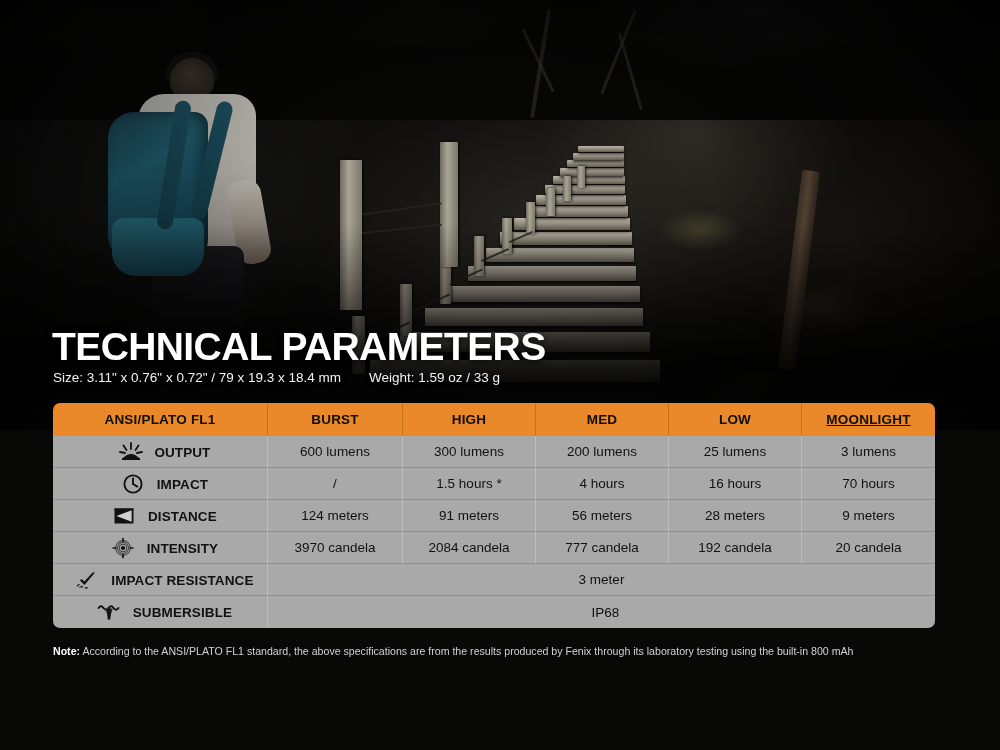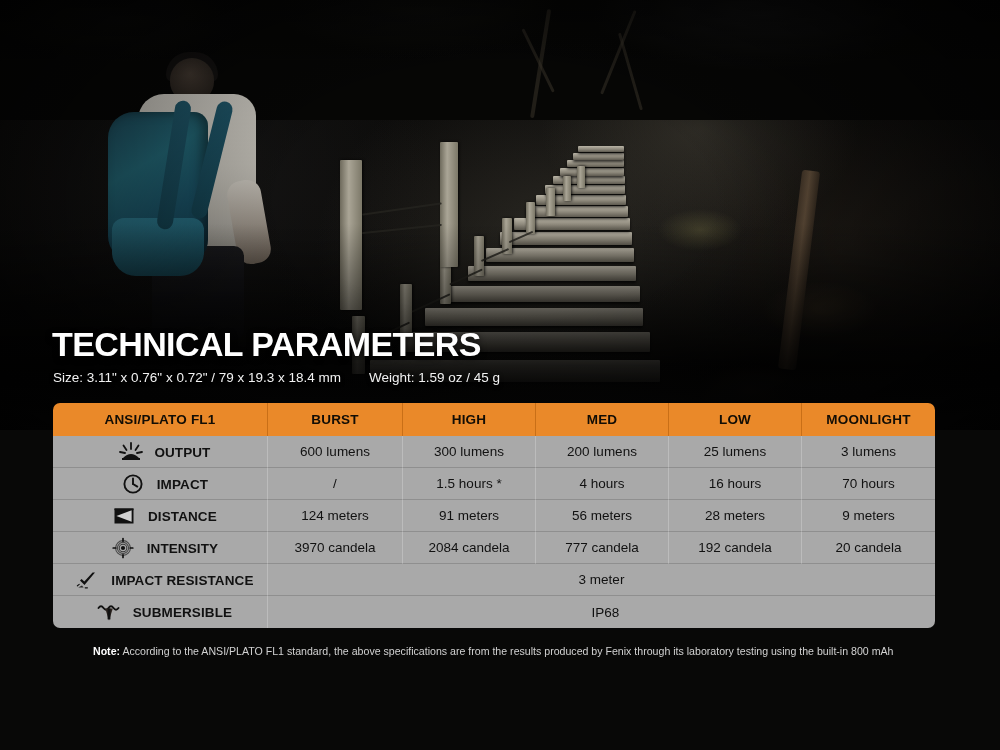--- a/index.html
+++ b/index.html
@@ -143,21 +143,21 @@
     position:absolute; inset:0;
     background:
       radial-gradient(ellipse 700px 380px at 500px 200px, rgba(0,0,0,0) 30%, rgba(0,0,0,.55) 78%, rgba(0,0,0,.9) 100%),
       linear-gradient(180deg, rgba(0,0,0,.35) 0%, rgba(0,0,0,0) 18%, rgba(0,0,0,0) 52%, rgba(0,0,0,.82) 85%, #060606 100%);
   }
 
   
   .title {
     position: absolute;
     left: 52px; top: 325px;
-    font-size: 34px;
+    font-size: 39px;
     font-weight: bold;
     color: #ffffff;
     letter-spacing: -0.6px;
     text-shadow: 0 2px 6px rgba(0,0,0,.85);
     white-space: nowrap;
   }
   .dims {
     position: absolute;
     left: 53px; top: 370px;
     font-size: 13.5px;
@@ -190,21 +190,21 @@
     background: #ea8929;
     font-weight: bold;
     font-size: 13.5px;
     letter-spacing: .2px;
     height: 33px;
     border-right: 1px solid #c96f17;
     color: #120d05;
   }
   table.spec thead th:last-child { border-right: none; }
   table.spec thead th:first-child { border-top-left-radius: 7px; text-align: center; }
-  table.spec thead th:last-child  { border-top-right-radius: 7px; }
+  table.spec thead th:last-child  { border-top-right-radius: 7px; text-decoration: underline; }
 
   table.spec tbody td {
     background: #a9a9a9;
     border-right: 1px solid #bcbcbc;
     border-bottom: 1px solid #8f8f8f;
   }
   table.spec tbody td:last-child { border-right: none; }
   table.spec tbody tr:last-child td { border-bottom: none; padding-left: 8px; }
   table.spec tbody tr:last-child td:first-child { border-bottom-left-radius: 7px; }
   table.spec tbody tr:last-child td:last-child  { border-bottom-right-radius: 7px; }
@@ -231,21 +231,21 @@
     left: 53px; top: 642px;
     width: 900px;
   }
   .notes p {
     font-size: 10.6px;
     line-height: 19px;
     color: #d2d2d2;
     white-space: nowrap;
   }
   .notes p.second { margin-top: 7px; }
-  .notes b { color: #ffffff; font-weight: bold; margin-left: 40px; }
+  .notes b { color: #ffffff; font-weight: bold; }
 </style>
 </head>
 <body>
 
 <div id="page">
 
   <div class="photo">
     <div class="photo-base"></div>
     <div class="canopy"></div>
 
@@ -308,21 +308,21 @@
       <div class="strap s1"></div>
       <div class="strap s2"></div>
     </div>
 
     <div class="photo-vignette"></div>
   </div>
 
   <div class="title">TECHNICAL PARAMETERS</div>
 
   <div class="dims">
-    <span>Size: 3.11" x 0.76" x 0.72" / 79 x 19.3 x 18.4 mm</span><span class="gap"></span><span>Weight: 1.59 oz / 45 g</span>
+    <span>Size: 3.11" x 0.76" x 0.72" / 79 x 19.3 x 18.4 mm</span><span class="gap"></span><span>Weight: 1.59 oz / 33 g</span>
   </div>
 
   <div class="table-wrap">
     <table class="spec">
       <colgroup>
         <col style="width:215px">
         <col style="width:135px">
         <col style="width:133px">
         <col style="width:133px">
         <col style="width:133px">

